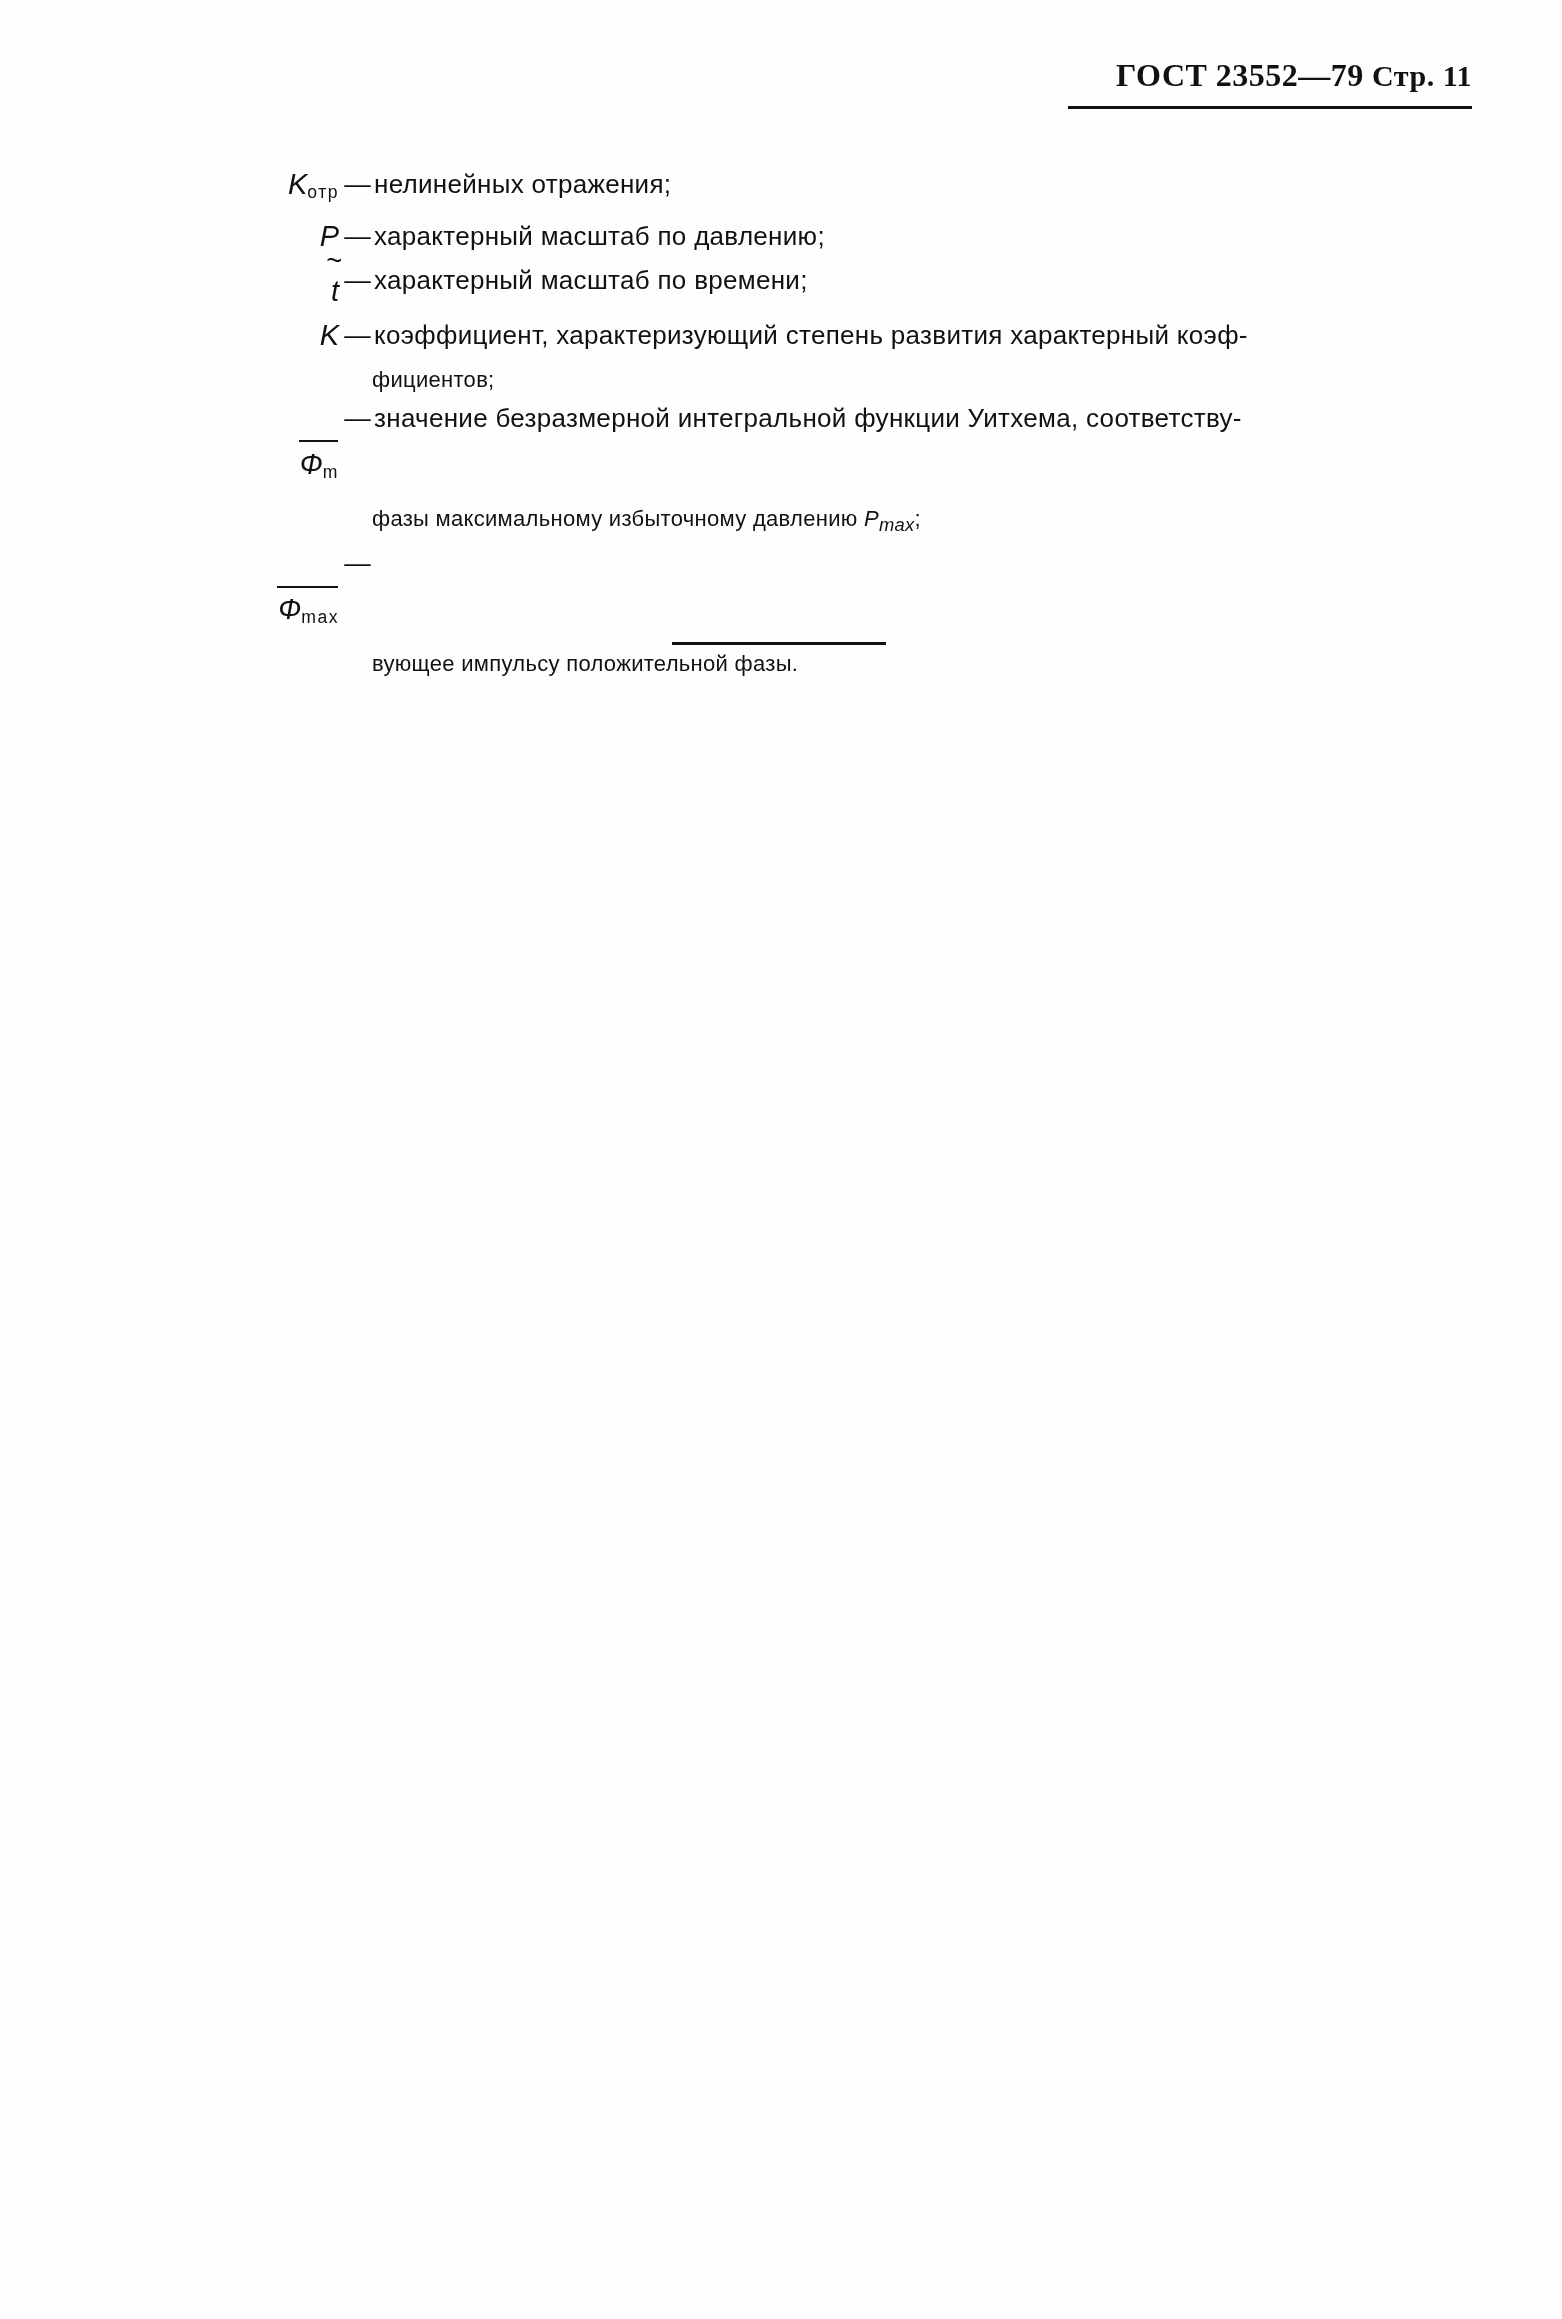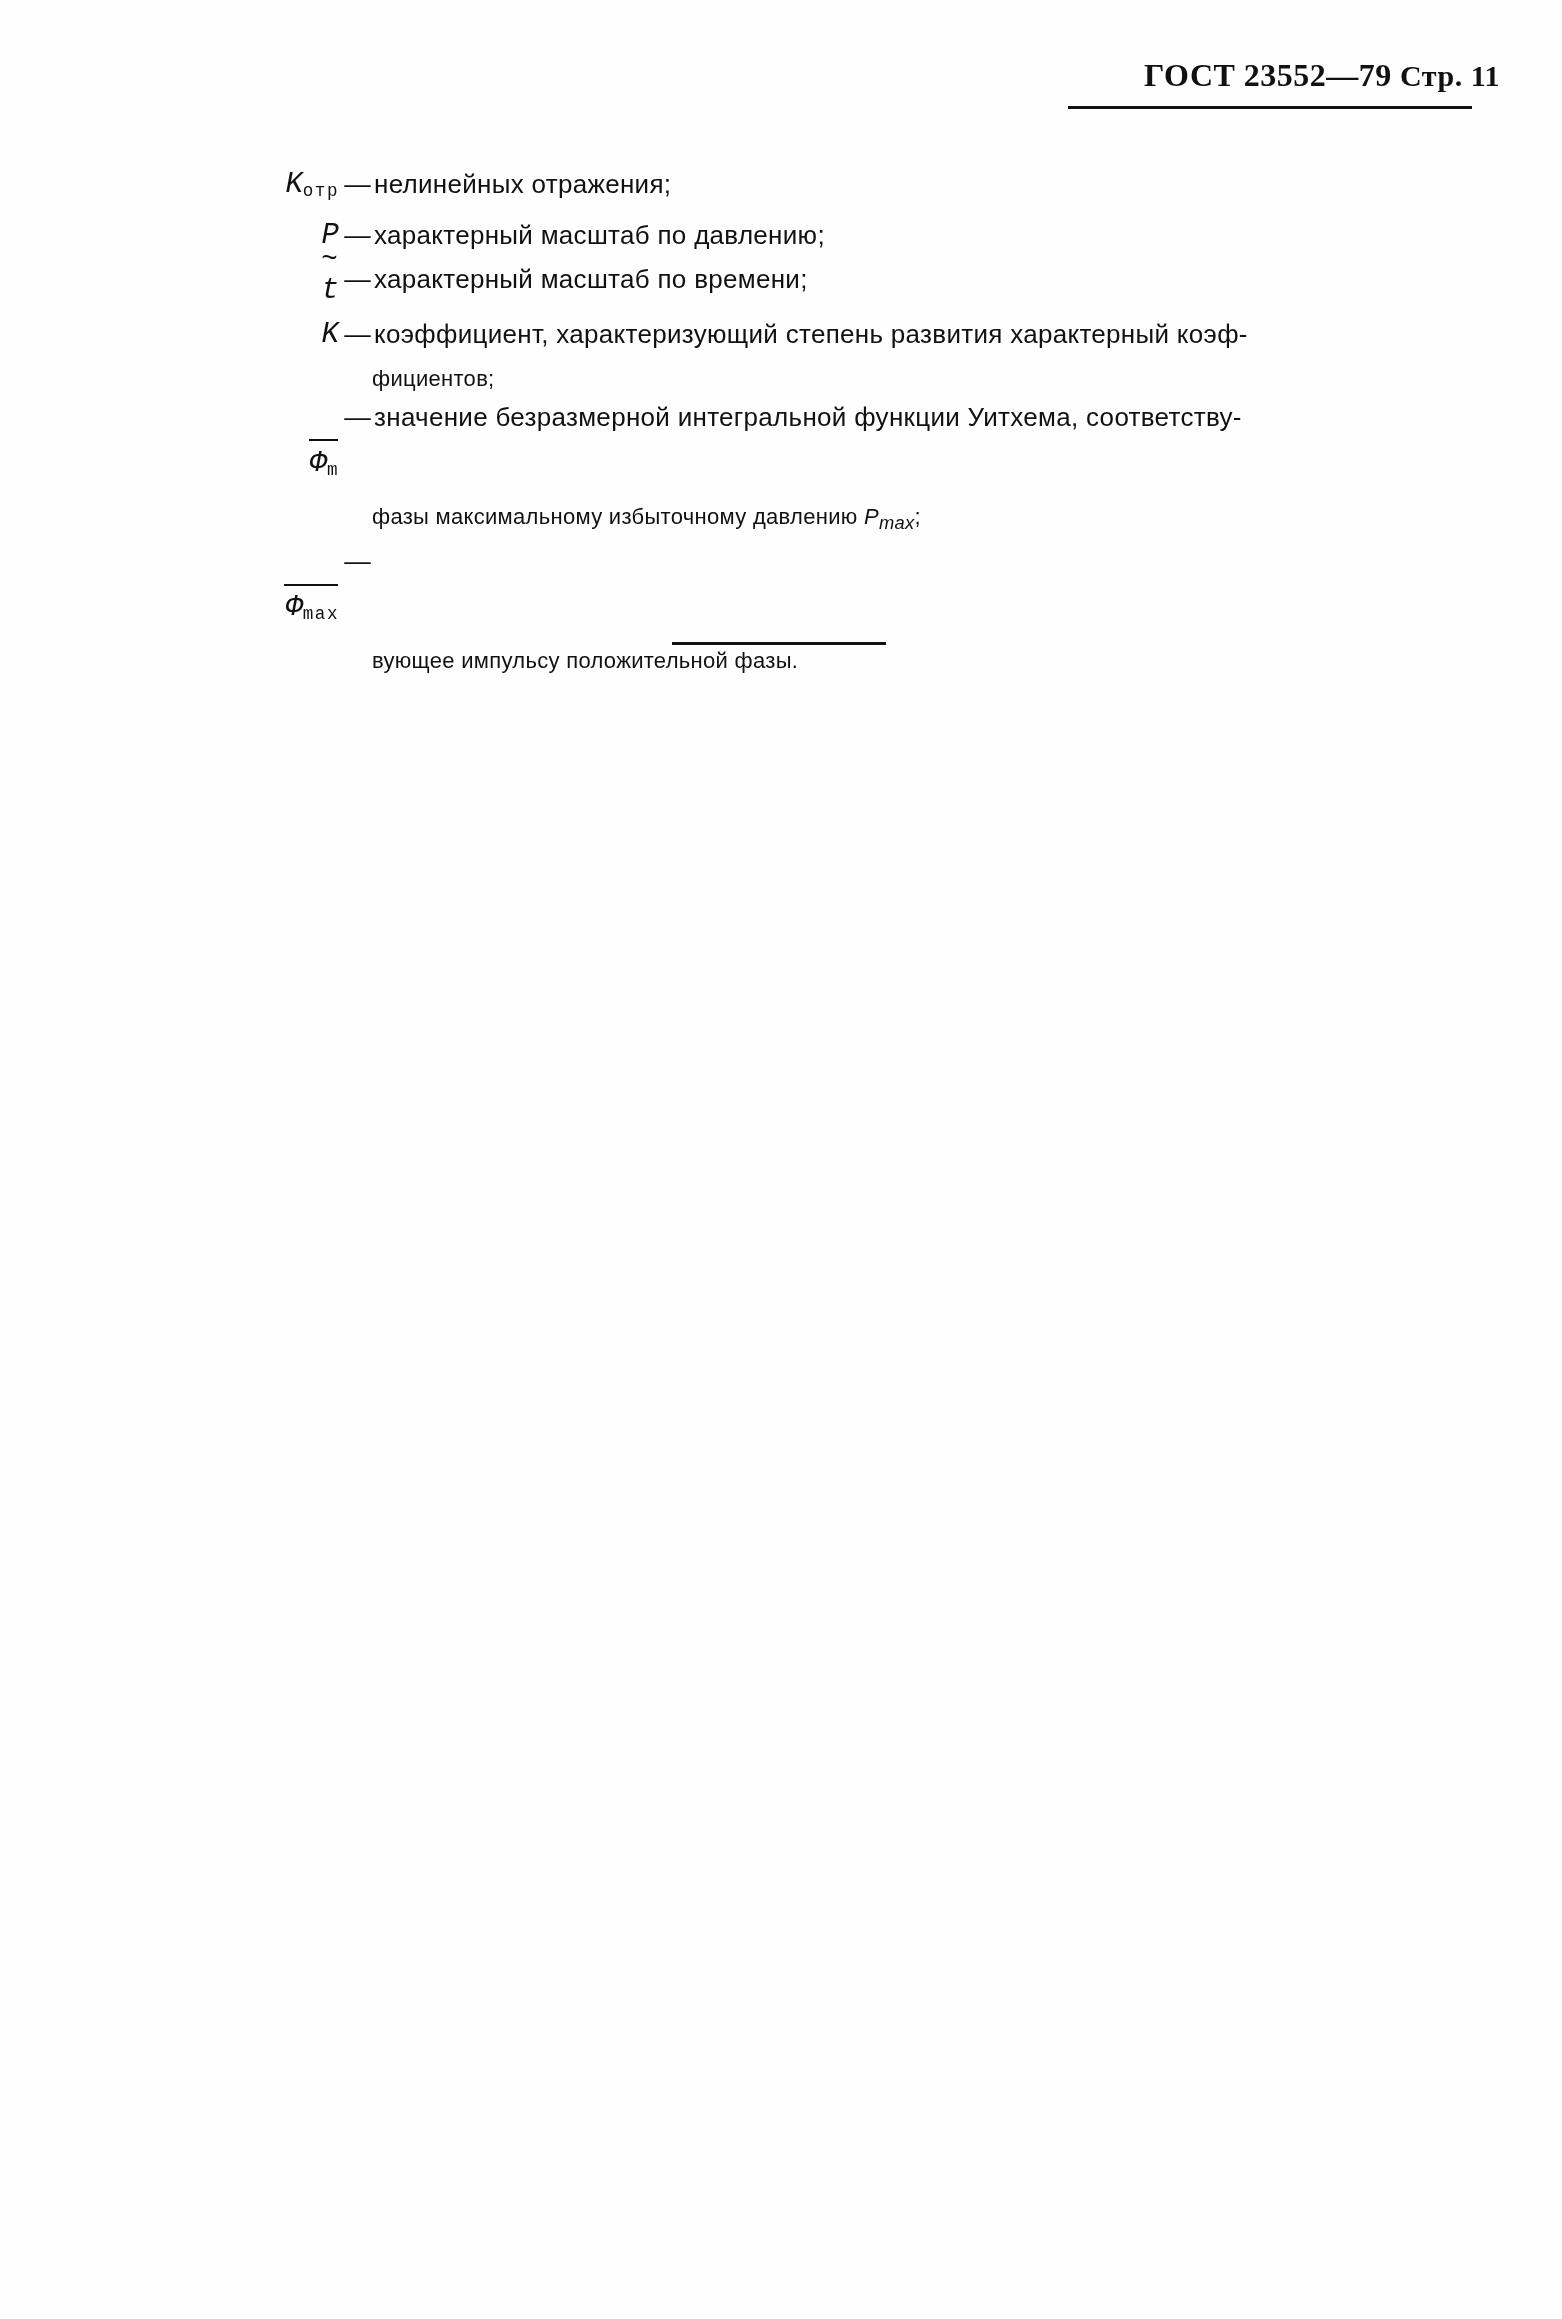--- a/index.html
+++ b/index.html
@@ -22,21 +22,21 @@
     background: #fefefe;
   }
 
   
   .header {
     position: absolute;
     top: 57px;
     left: 0;
     width: 100%;
     text-align: right;
-    padding-right: 62px;
+    padding-right: 90px;
     box-sizing: border-box;
   }
   .header-line {
     display: inline-block;
     font-family: "Liberation Serif", serif;
     font-weight: bold;
     font-size: 31px;
     letter-spacing: 0.5px;
     white-space: nowrap;
   }
@@ -68,21 +68,21 @@
   }
   .def-row {
     display: flex;
     align-items: flex-start;
     margin-bottom: 4.9px;
   }
   .sym {
     flex: 0 0 auto;
     width: 147px;
     text-align: right;
-    font-family: Liberation Mono, monospace;
+    font-family: Liberation Sans, sans-serif;
     font-style: italic;
     font-size: 29px;
     line-height: 39px;
     white-space: nowrap;
     position: relative;
     padding-right: 2px;
   }
   .sym sub {
     font-size: 17.6px;
     font-style: normal;

